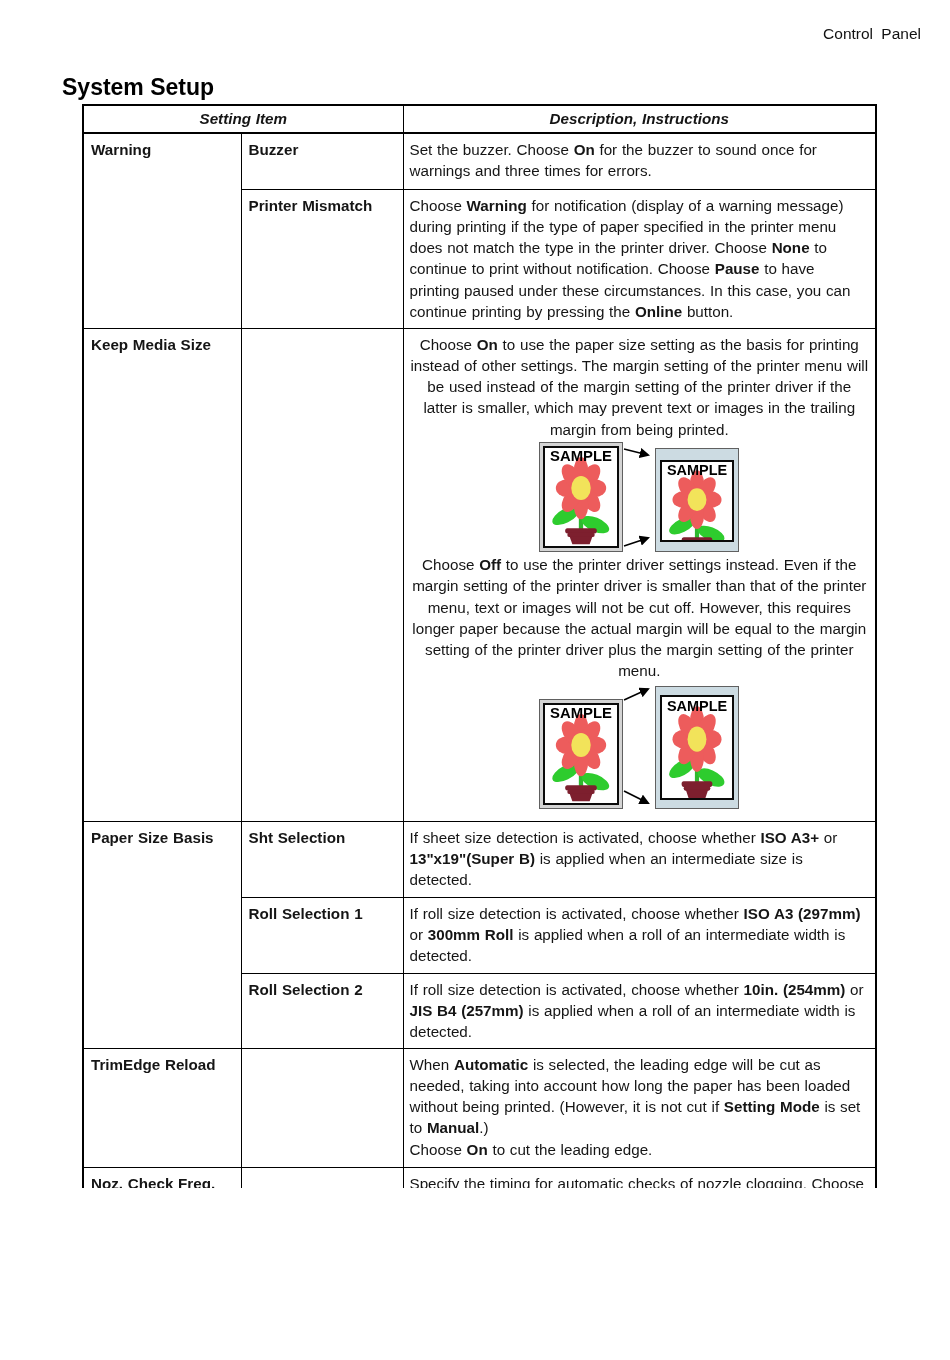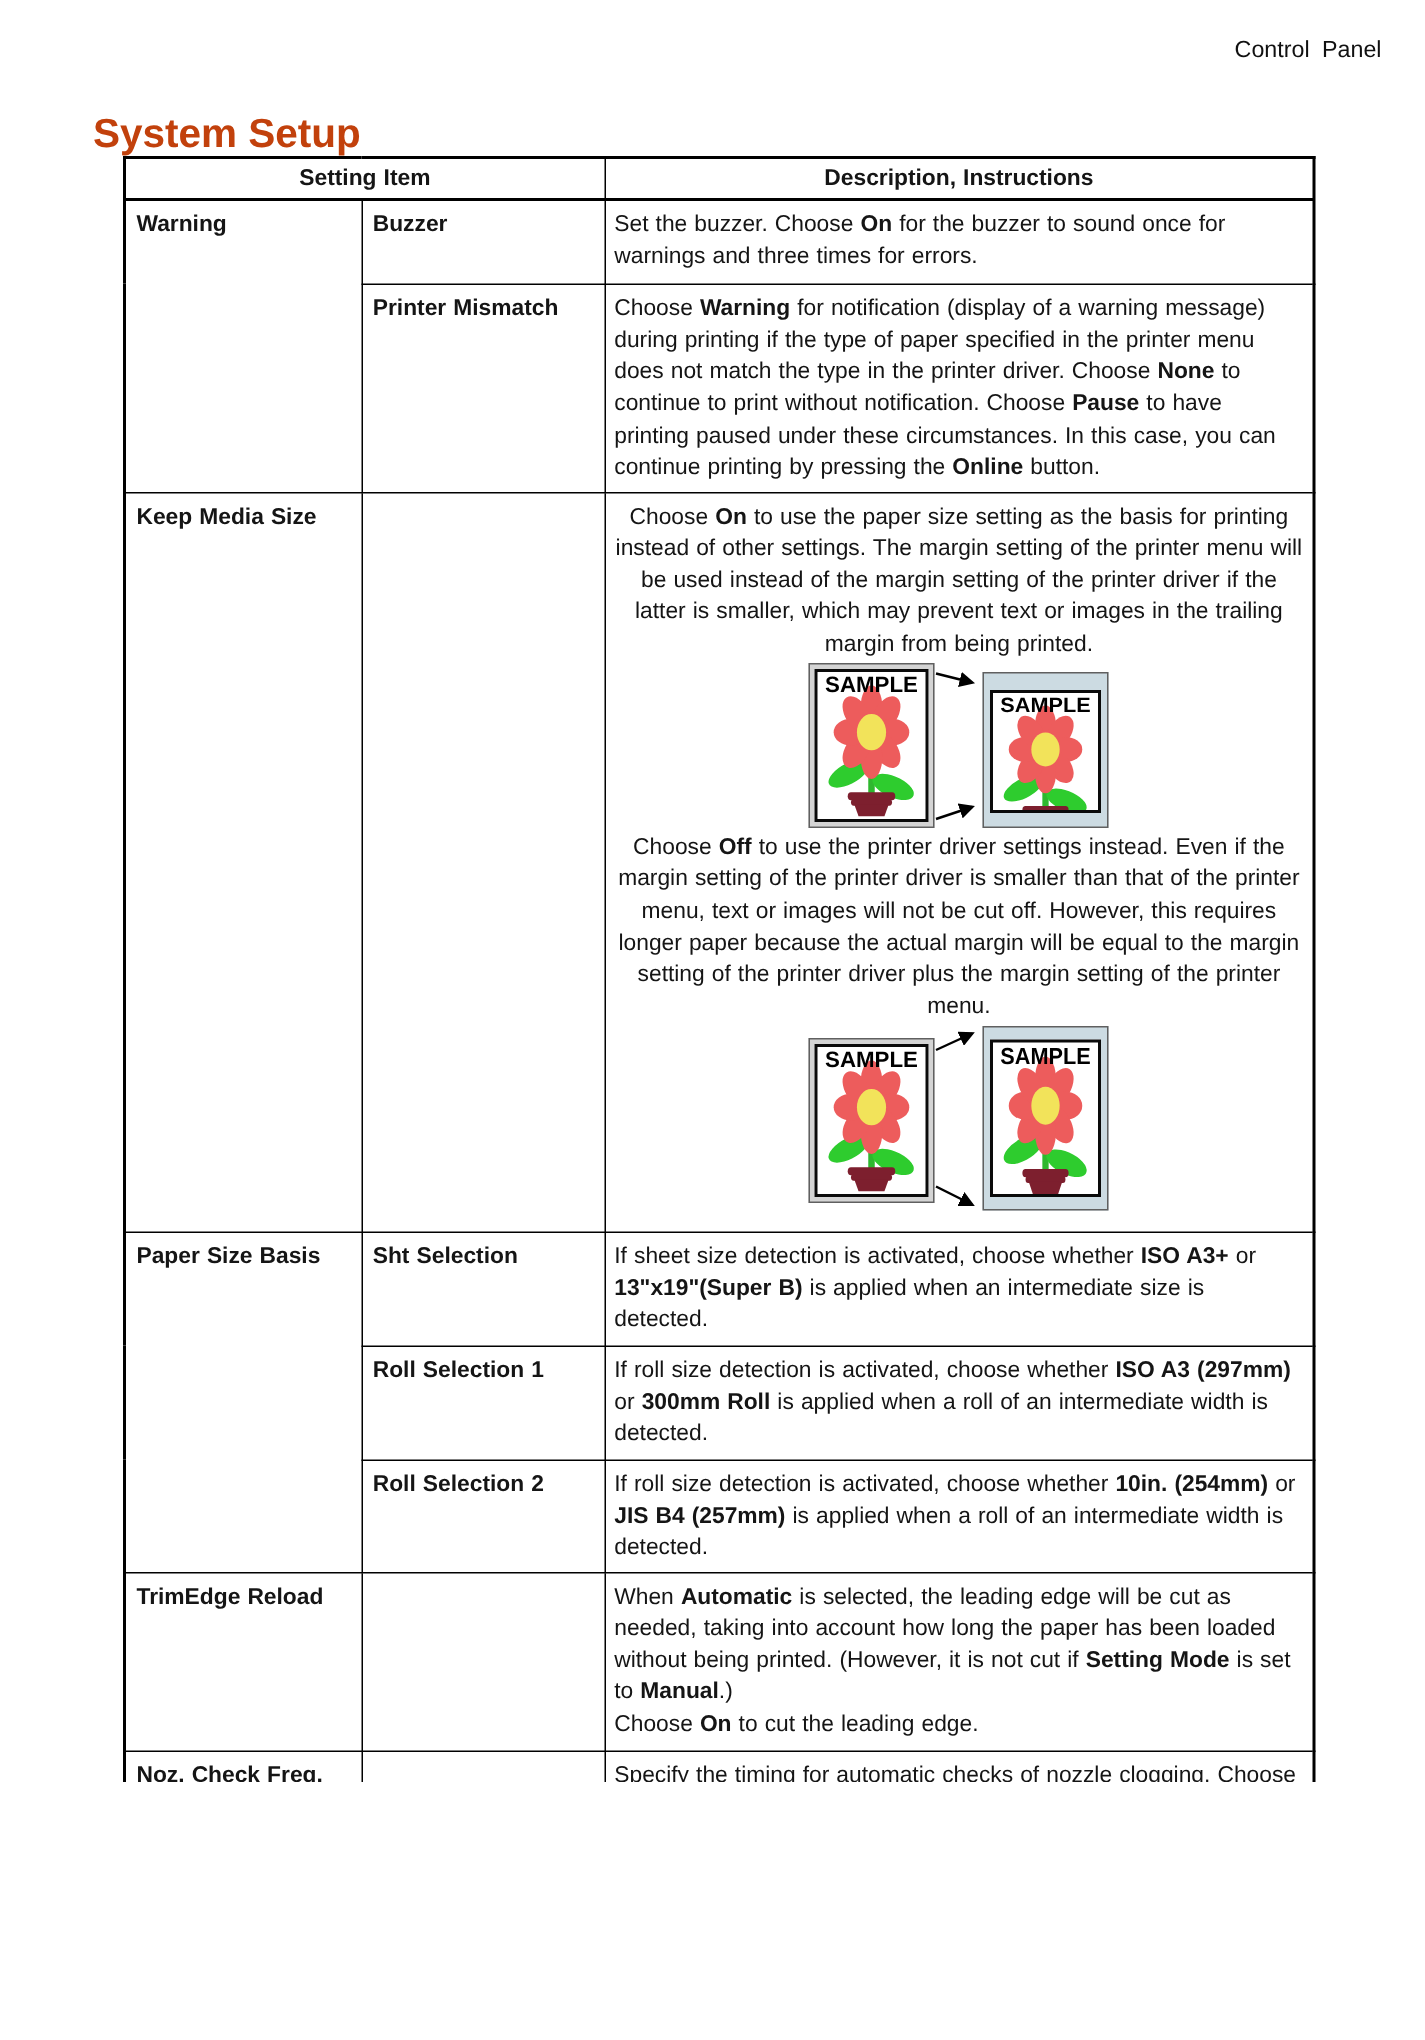--- a/index.html
+++ b/index.html
@@ -1,41 +1,41 @@
 <!DOCTYPE html>
 <html><head>
 <meta charset="utf-8">
 <style>
   html,body{margin:0;padding:0;background:#fff;}
   .page{position:relative;width:950px;height:1188px;background:#fff;overflow:hidden;
         font-family:"Liberation Sans",sans-serif;color:#151515;}
   .hdr-right{position:absolute;top:25px;right:29px;font-size:15.5px;word-spacing:4px;color:#111;}
-  .title{position:absolute;top:74px;left:62px;font-size:27px;font-weight:bold;color:#c2410c;margin:0;text-align:right;}
+  .title{position:absolute;top:74px;left:62px;font-size:23px;font-weight:bold;color:#000000;margin:0;text-align:right;}
   table.settings{position:absolute;top:104px;left:82px;width:793px;border-collapse:collapse;
         table-layout:fixed;border:2px solid #000;}
   table.settings col.c1{width:158px}
   table.settings col.c2{width:162px}
   table.settings col.c3{width:473px}
   table.settings th,table.settings td{border:1.5px solid #000;vertical-align:top;
         font-size:15.2px;line-height:21.3px;word-spacing:0.5px;}
   table.settings thead th{height:24px;padding:1px 2px;text-align:center;font-weight:bold;
-        vertical-align:middle;border-bottom:2px solid #000;font-size:15.2px;}
+        vertical-align:middle;border-bottom:2px solid #000;font-size:15.2px;font-style:italic;}
   td.group,td.sub{font-weight:bold;padding:5px 4px 2px 7px;}
   td.desc{padding:5px 6px 4px 6px;}
   td.desc p{margin:0;text-align:center;}
   tr.r-buzzer{height:56px}
   tr.r-detect{height:139px}
   tr.r-kms{height:493px}
   tr.r-sht{height:76px}
   tr.r-roll1{height:76px}
   tr.r-roll2{height:75px}
   tr.r-trim{height:119px}
   tr.r-noz{height:117px}
   
-  .figpair{display:flex;justify-content:center;align-items:flex-start;margin:2px 0 2px 0;}
+  .figpair{display:flex;justify-content:center;align-items:flex-end;margin:2px 0 2px 0;}
   .fig{position:relative;box-sizing:border-box;border:1px solid #606060;}
   .fig.plain{width:84px;height:110px;background:#d4d4d4;}
   .fig.cut{width:84px;height:104px;background:#ccdbe2;margin-top:6px;}
   .fig.long{width:84px;height:123px;background:#ccdbe2;}
   .fig .pg{position:absolute;background:#fff;border:2px solid #0a0a0a;overflow:hidden;}
   .fig.plain .pg{left:3px;right:3px;top:3px;bottom:3px;}
   .fig.cut .pg{left:4px;right:4px;top:11px;bottom:9px;}
   .fig.long .pg{left:4px;right:4px;top:8px;bottom:8px;}
   .fig .pg svg{display:block;}
   .arrows{flex:0 0 32px;}

